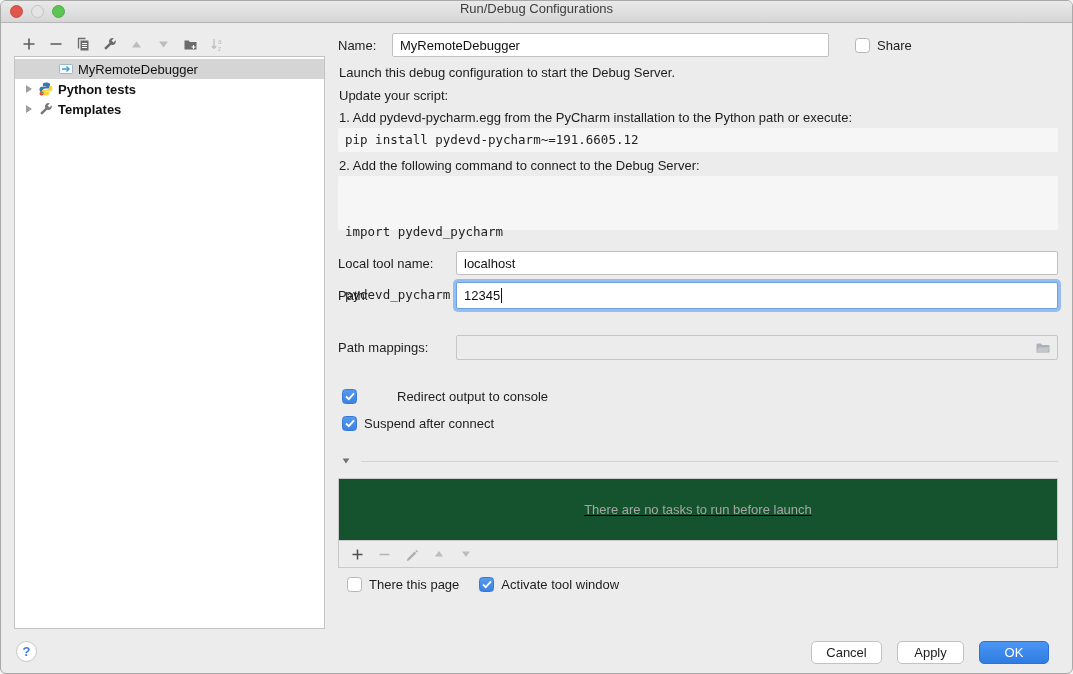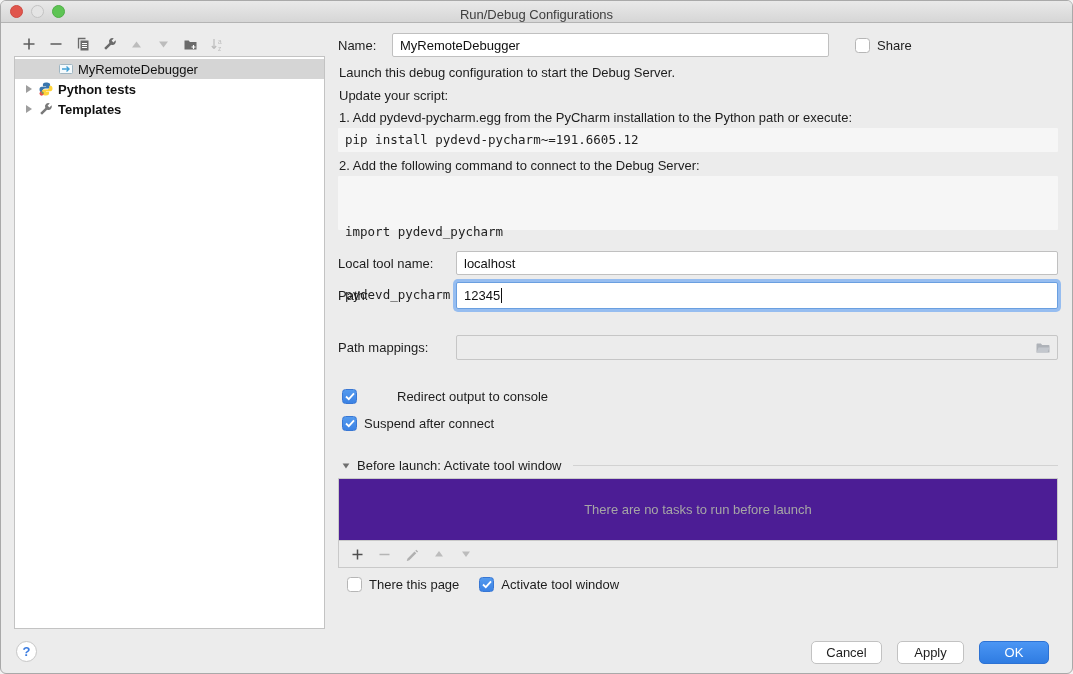--- a/index.html
+++ b/index.html
@@ -7,21 +7,21 @@
   body{font-family:"Liberation Sans", sans-serif;-webkit-font-smoothing:antialiased;}
   .window{
     position:relative;width:1073px;height:674px;background:#ececec;
     border-radius:6px;overflow:hidden;border:1px solid #a9a9a9;
   }
   
   .titlebar{
     position:absolute;left:0;top:0;width:100%;height:22px;
     background:linear-gradient(#e9e9e9,#d6d6d6);
     border-bottom:1px solid #b4b4b4;
-    display:flex;align-items:flex-end;justify-content:center;
+    display:flex;align-items:flex-start;justify-content:center;
   }
   .title-text{font-size:13px;color:#3e3e3e;}
   .traffic{position:absolute;left:9px;top:4px;display:flex;gap:8px;}
   .light{width:13px;height:13px;border-radius:50%;}
   .light.red{background:#e0564d;border:1px solid #ce4a42;}
   .light.gray{background:#e4e4e4;border:1px solid #c2c2c2;}
   .light.green{background:#5ec454;border:1px solid #4fae47;}
   
   .side-toolbar{position:absolute;left:14px;top:31px;height:24px;display:flex;align-items:center;}
   .tb-btn{width:27px;height:22px;display:flex;align-items:center;justify-content:center;}
@@ -65,22 +65,22 @@
   
   .cb-row{display:flex;align-items:center;gap:7px;}
   .cb{width:15px;height:15px;border-radius:3.5px;flex:none;display:flex;align-items:center;justify-content:center;}
   .cb.off{background:#fff;border:1px solid #b6b6b6;}
   .cb.on{background:linear-gradient(#549aee,#3b82e4);border:1px solid #3877d4;}
   .cb-label{font-size:13px;color:#1d1d1d;}
   
   .bl-header{display:flex;align-items:center;gap:7px;}
   .bl-line{flex:1;height:1px;background:#d2d2d2;margin-left:4px;}
   .task-box{
-    background:#4c1d95;border:1px solid #c9c9c9;
-    display:flex;align-items:center;justify-content:center;
+    background:#14532d;border:1px solid #c9c9c9;
+    display:flex;align-items:center;justify-content:center;text-decoration:underline;
   }
   .task-empty{font-size:13px;color:#a6a6a6;}
   .bl-toolbar{
     background:#ececec;border:1px solid #c9c9c9;border-top:none;
     display:flex;align-items:center;padding-left:5px;
   }
   
   .btn{
     height:23px;border-radius:5px;font-size:13px;display:flex;align-items:center;justify-content:center;
     border:1px solid #c2c2c2;background:#ffffff;color:#1d1d1d;
@@ -248,21 +248,20 @@
     <span class="cb on">
       <svg width="10" height="9">
           <polyline points="1,4.5 3.8,7.2 9,1.3" stroke="#fff" stroke-width="1.8" fill="none"></polyline>
         </svg>
     </span>
     <span class="cb-label">Suspend after connect</span>
   </div>
 
   <div class="abs bl-header" style="left:341px;top:457px;width:716px;">
     <span class="tri-down" style="transform:scale(0.85);"></span>
-    <span class="lbl">Before launch: Activate tool window</span>
     <span class="bl-line"></span>
   </div>
   <div class="abs task-box" style="left:337px;top:477px;width:720px;height:63px;">
     <span class="task-empty">There are no tasks to run before launch</span>
   </div>
   <div class="abs bl-toolbar" style="left:337px;top:540px;width:720px;height:27px;">
     <div class="tb-btn">
       <svg width="13" height="13">
           <path d="M6.5 1.5v10M1.5 6.5h10" stroke="#4f4f4f" stroke-width="1.5"></path>
         </svg>

